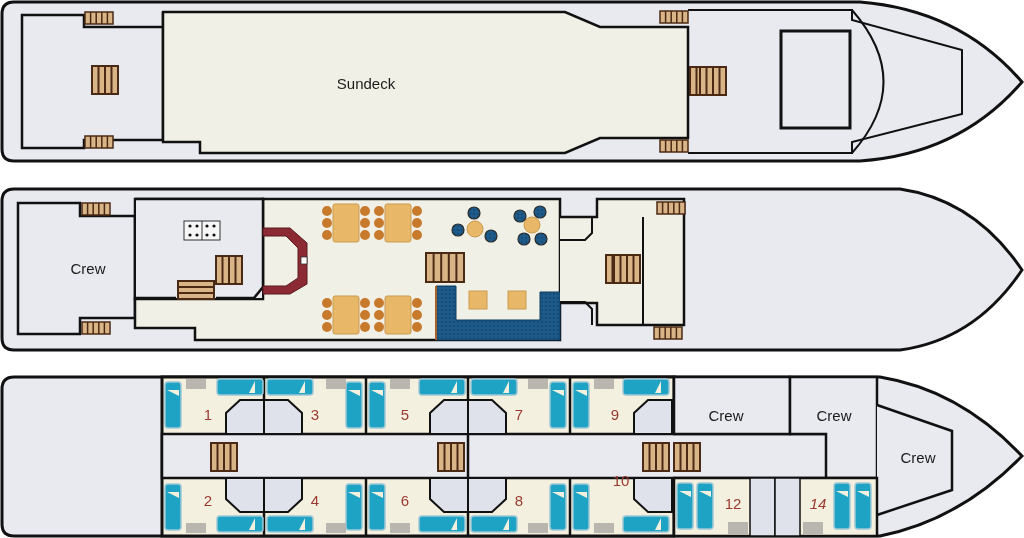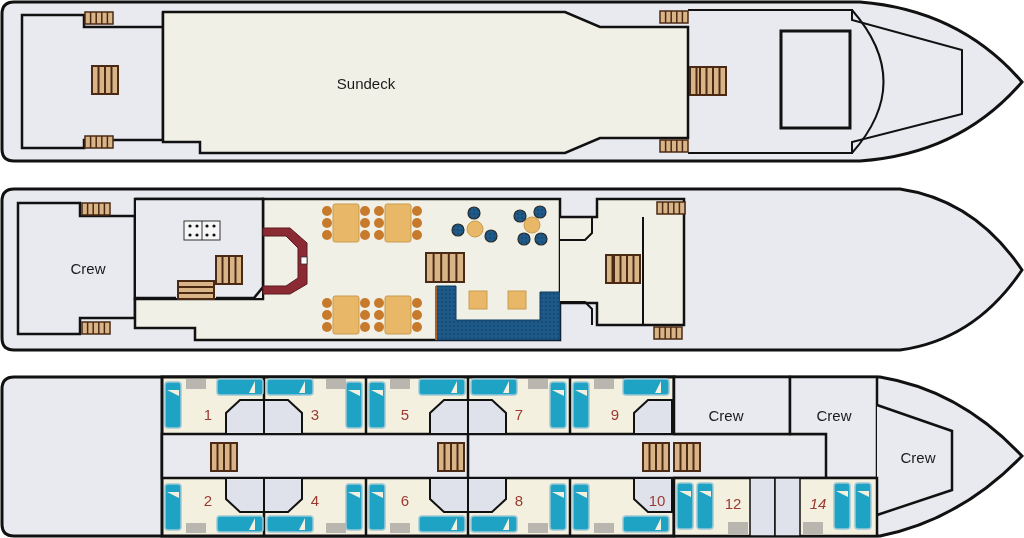--- a/index.html
+++ b/index.html
@@ -266,15 +266,15 @@
 
 <div class="num" style="left:208px;top:414px;">1</div>
 <div class="num" style="left:315px;top:414px;">3</div>
 <div class="num" style="left:405px;top:414px;">5</div>
 <div class="num" style="left:519px;top:414px;">7</div>
 <div class="num" style="left:615px;top:414px;">9</div>
 <div class="num" style="left:208px;top:500px;">2</div>
 <div class="num" style="left:315px;top:500px;">4</div>
 <div class="num" style="left:405px;top:500px;">6</div>
 <div class="num" style="left:519px;top:500px;">8</div>
-<div class="num" style="left:621px;top:500px;margin-left:36px;">10</div>
+<div class="num" style="left:621px;top:480px;">10</div>
 <div class="num" style="left:733px;top:503px;">12</div>
 <div class="num" style="left:818px;top:503px;font-style:italic;">14</div>
 
 </body></html>

